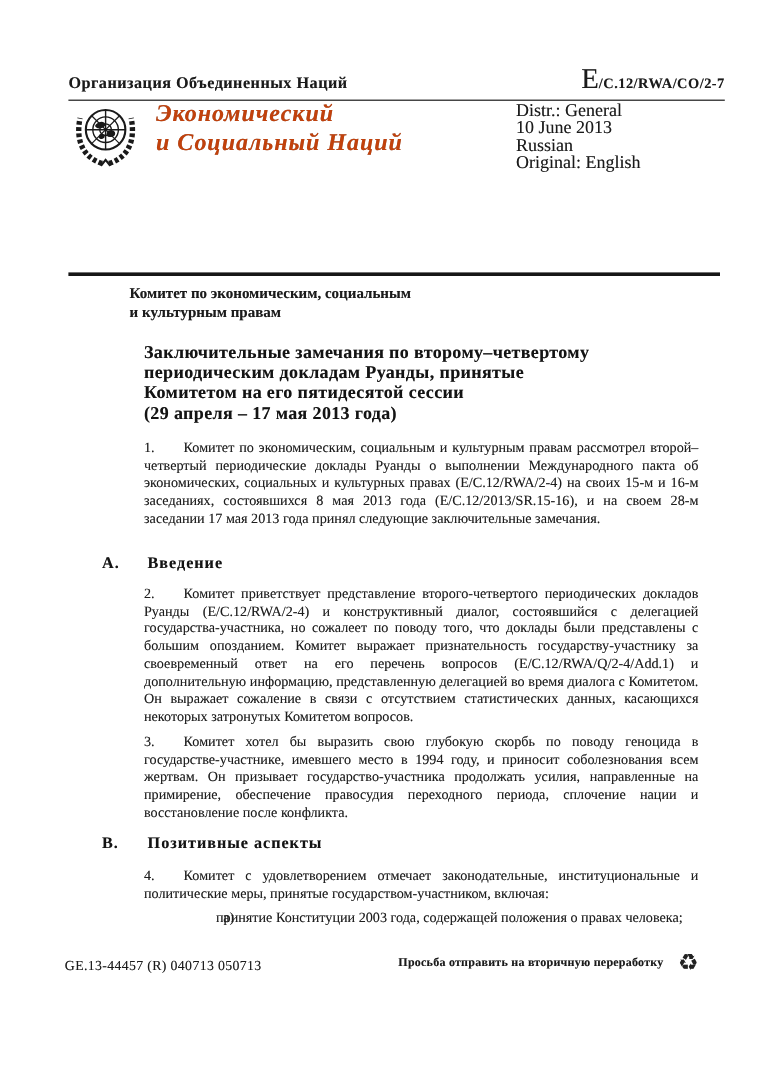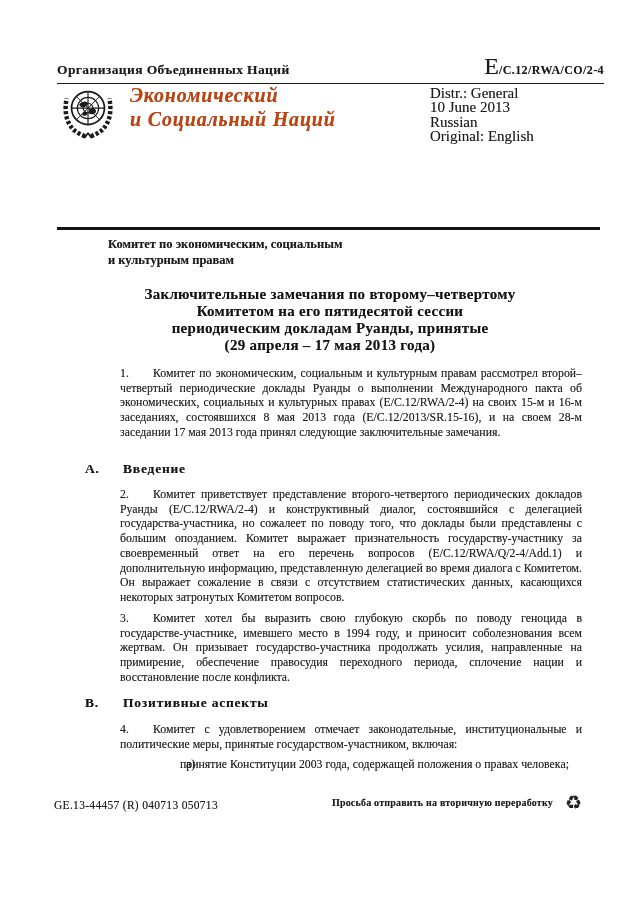--- a/index.html
+++ b/index.html
@@ -50,21 +50,21 @@
     background: #161616;
   }
   
   .committee {
     position: absolute; top: 237px; left: 60px;
     font-size: 12.5px; font-weight: 700; line-height: 15.5px; margin-left: 48px;
   }
   .doc-title {
     position: absolute; top: 286px; left: 120px; width: 420px;
     font-size: 15px; font-weight: 700; line-height: 17px;
-    letter-spacing: 0.3px; color: #141414; text-align: center;
+    letter-spacing: 0.3px; color: #141414;
   }
   .para {
     position: absolute; left: 120px; width: 462px;
     font-size: 11.8px; line-height: 14.7px;
     text-align: justify;
     color: #1e1e1e;
   }
   .pnum { display: inline-block; width: 33px; }
   .section-heading {
     position: absolute; left: 85px;
@@ -87,21 +87,21 @@
   .recycle-glyph { font-family: "DejaVu Sans", sans-serif; font-size: 19px; line-height: 20px; color: #222; }
   .scan-text { text-shadow: 0 0 0.4px rgba(20,20,20,0.45); }
 </style>
 </head>
 <body>
 
 <div class="page scan-text">
 
   <div class="header-row">
     <span class="org-name">Организация Объединенных Наций</span>
-    <span class="doc-symbol"><span class="big-e">E</span><span class="rest">/C.12/RWA/CO/2-4</span></span>
+    <span class="doc-symbol"><span class="big-e">E</span><span class="rest">/C.12/RWA/CO/2-7</span></span>
   </div>
 
   <div class="emblem-block">
     <svg width="62" height="60" viewBox="0 0 64 60" aria-hidden="true">
       <g fill="none" stroke="#1a1a1a">
 
         <path d="M29,56 C13,51 6,37 10,17" stroke-width="4.6" stroke-dasharray="3.2 2.1"></path>
         <path d="M35,56 C51,51 58,37 54,17" stroke-width="4.6" stroke-dasharray="3.2 2.1"></path>
         <path d="M28,58 L32,53 L36,58" stroke-width="1.8"></path>
 
@@ -136,22 +136,22 @@
 
   <div class="rule-thick"></div>
 
   <div class="committee">
     <div>Комитет по экономическим, социальным</div>
     <div>и культурным правам</div>
   </div>
 
   <div class="doc-title">
     <div>Заключительные замечания по второму–четвертому</div>
+    <div>периодическим докладам Руанды, принятые</div>
     <div>Комитетом на его пятидесятой сессии</div>
-    <div>периодическим докладам Руанды, принятые</div>
     <div>(29 апреля – 17 мая 2013 года)</div>
   </div>
 
   <p class="para" style="top:366px"><span class="pnum">1.</span><span>Комитет по экономическим, социальным и культурным правам рассмотрел второй–четвертый периодические доклады Руанды о выполнении Международного пакта об экономических, социальных и культурных правах (E/C.12/RWA/2-4) на своих 15-м и 16-м заседаниях, состоявшихся 8 мая 2013 года (E/C.12/2013/SR.15-16), и на своем 28-м заседании 17 мая 2013 года принял следующие заключительные замечания.</span></p>
 
   <div class="section-heading" style="top:461px">
     <span class="letter">A.</span>
     <span>Введение</span>
   </div>
 

